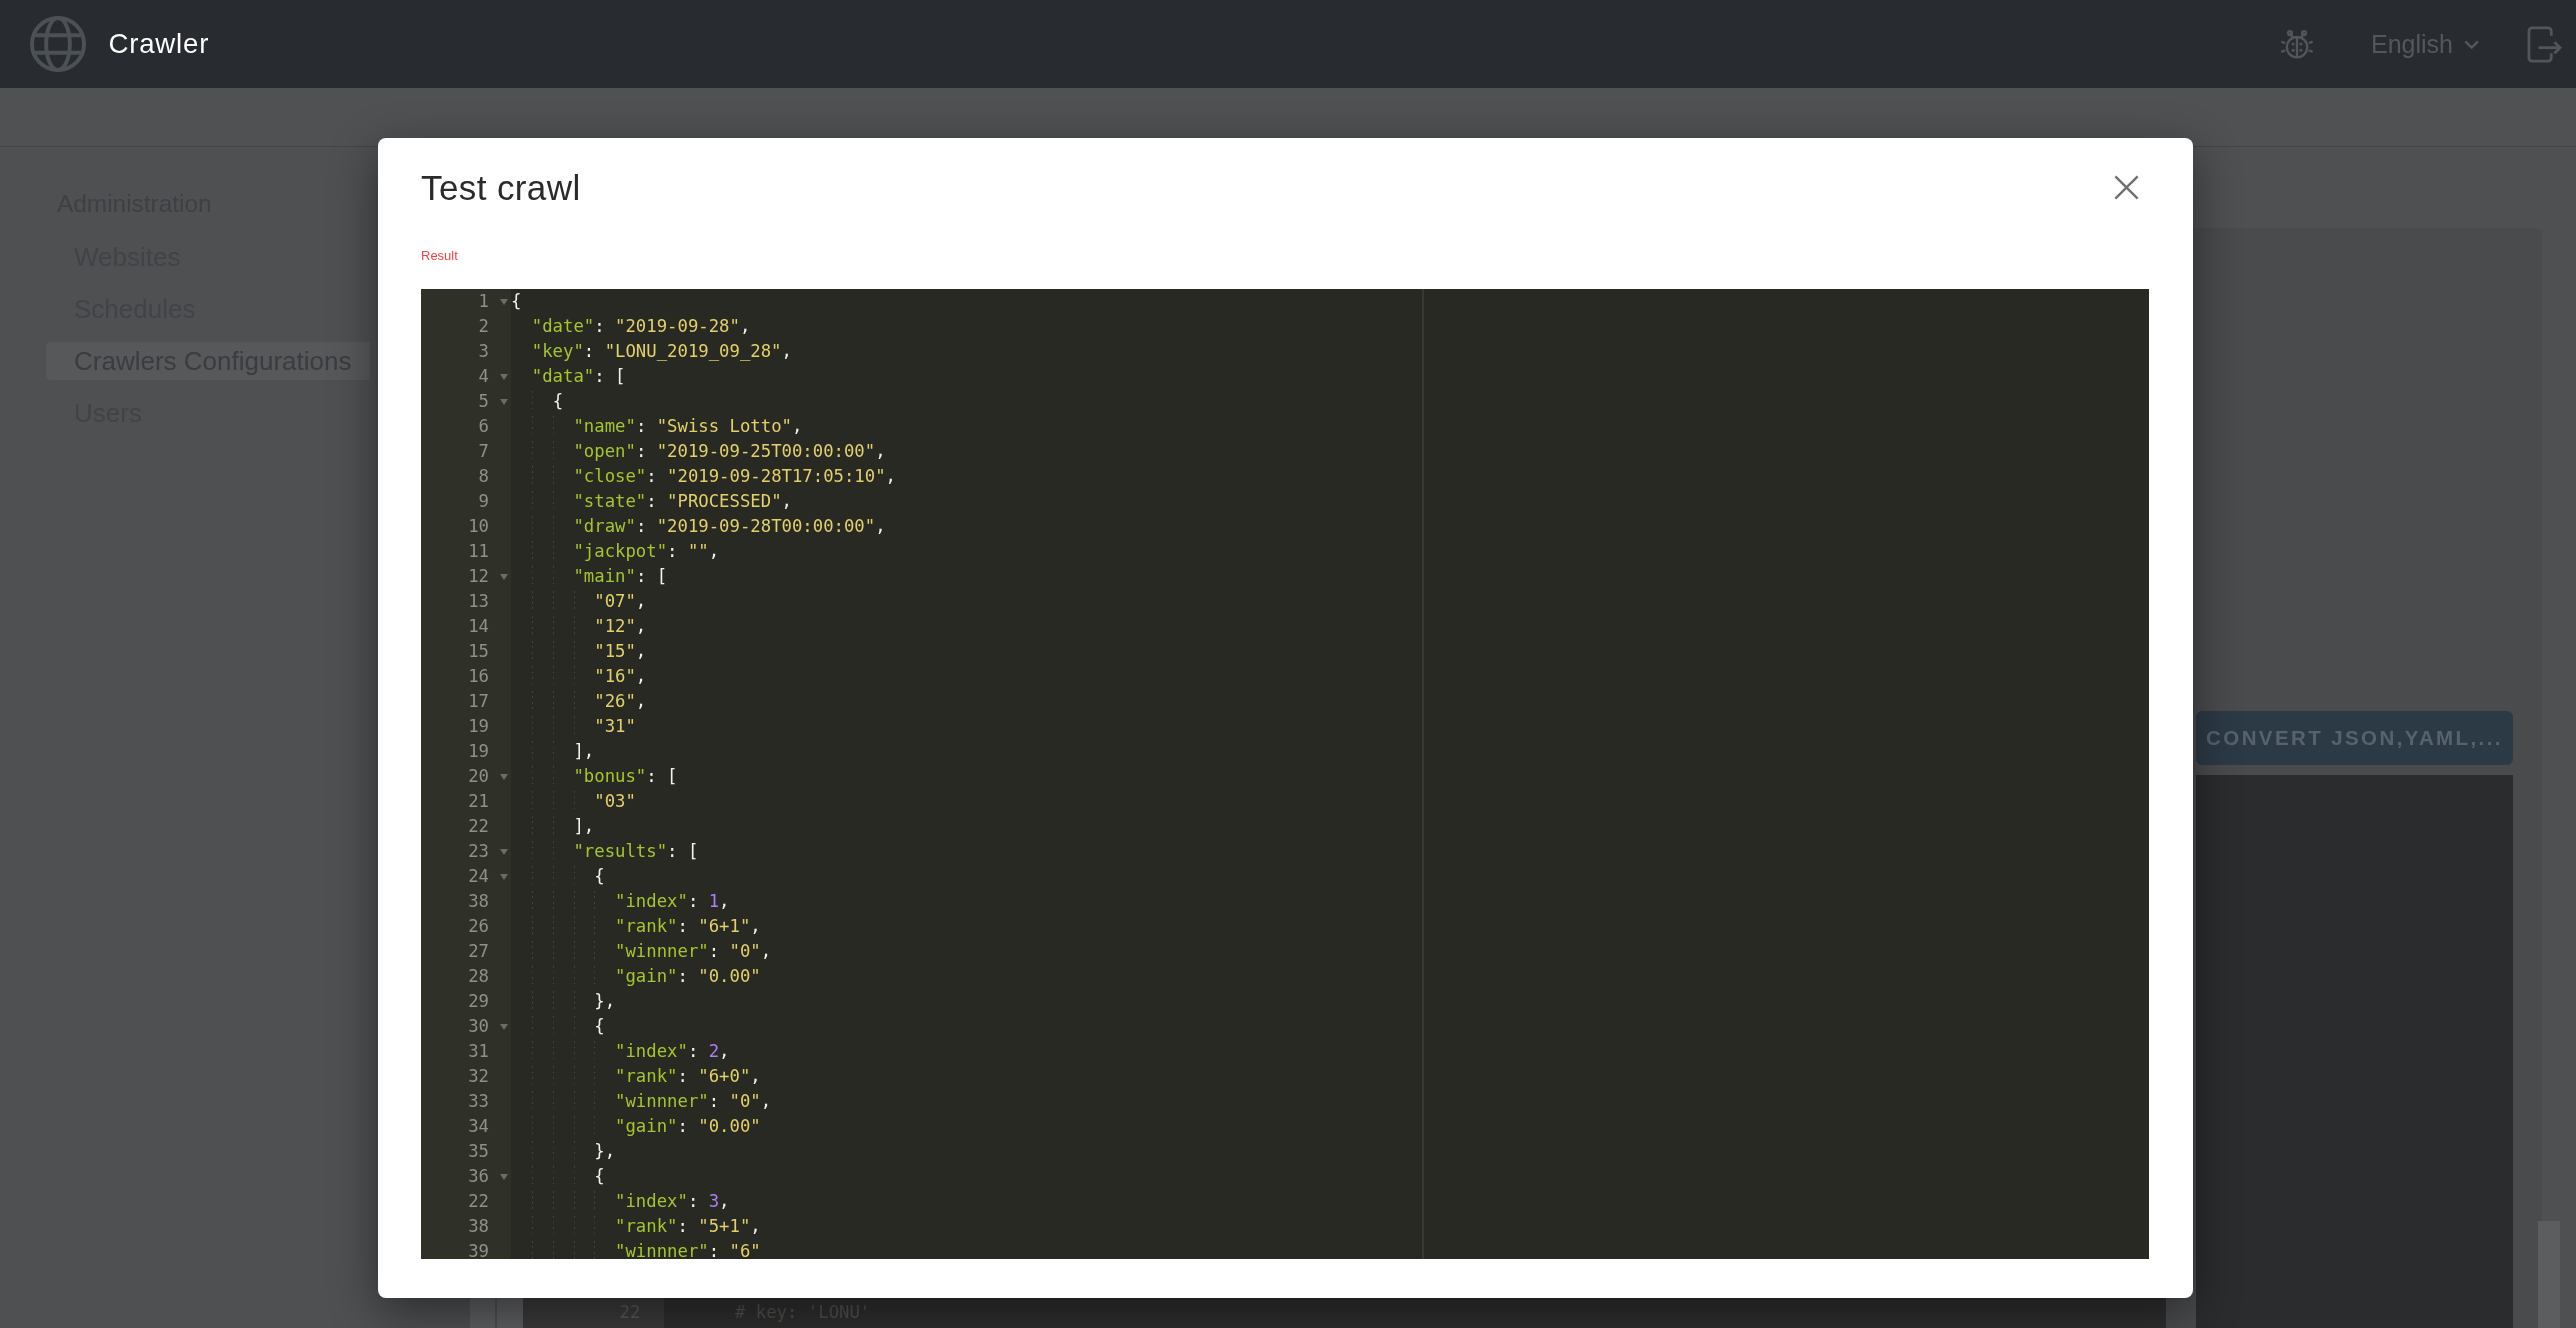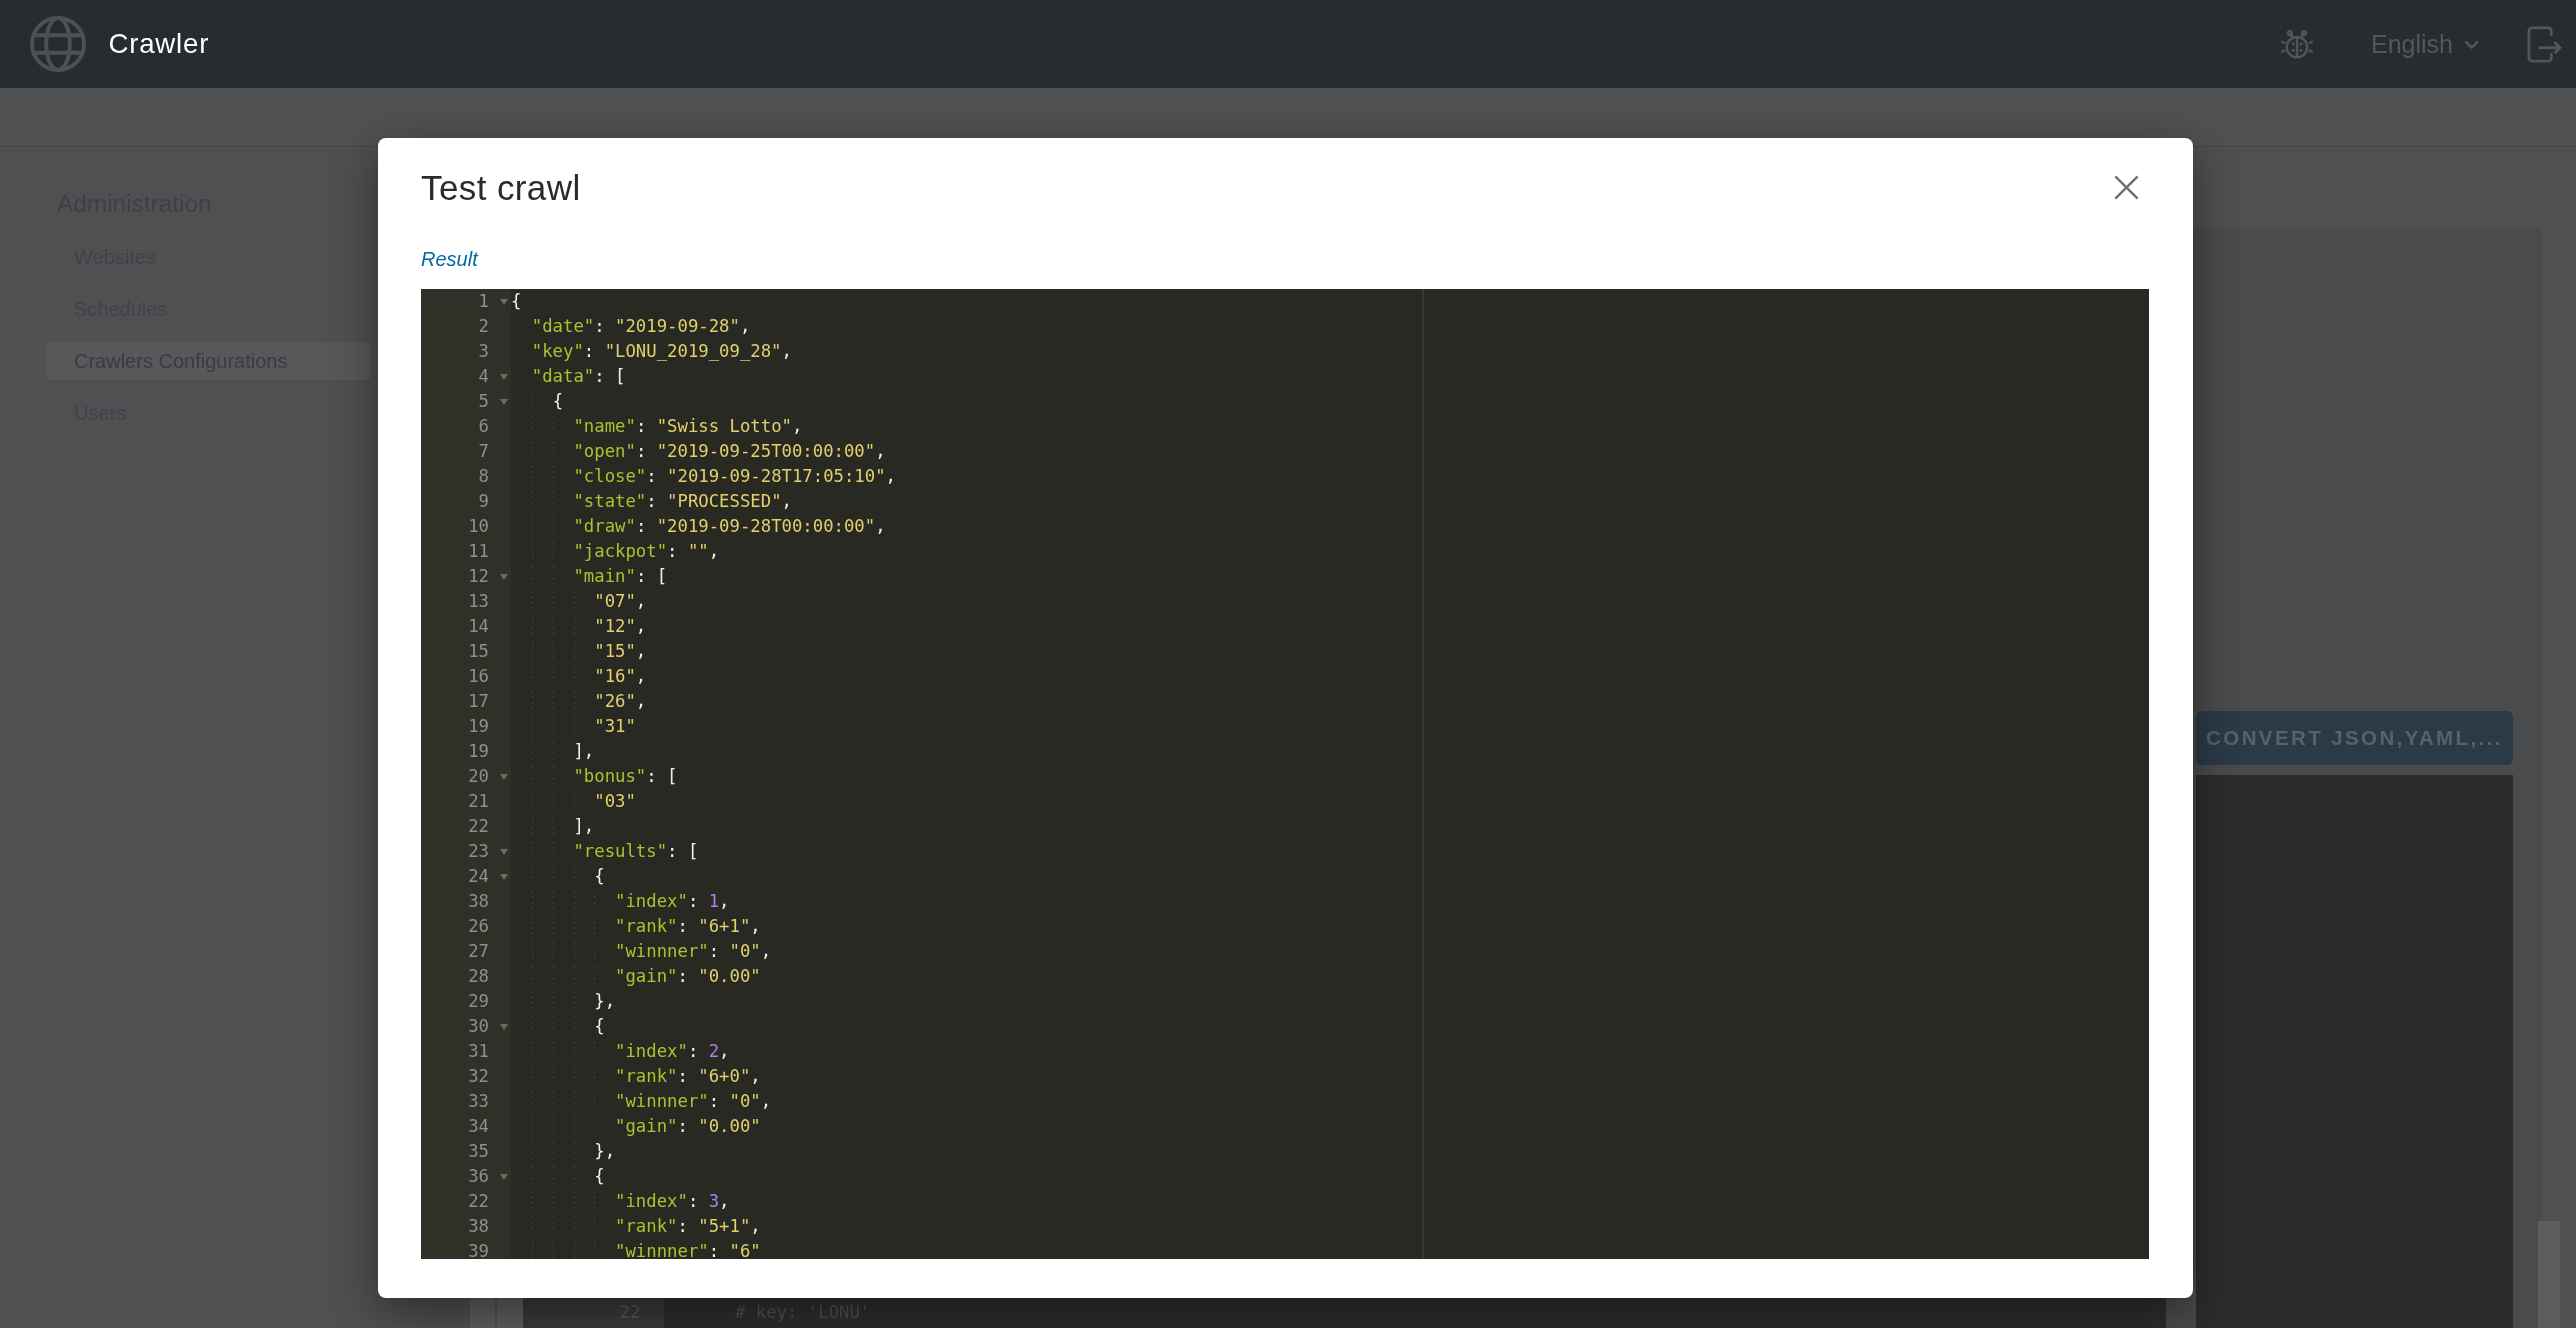--- a/index.html
+++ b/index.html
@@ -17,21 +17,21 @@
   .pos-logout{position:absolute;left:2521px;top:0;height:88px;}
   .vcenter{display:flex;align-items:center;height:88px;}
 
   .subheader{position:absolute;left:0;top:88px;width:2576px;height:58px;background:#505153;
              border-bottom:1.6px solid #434446;}
   .page-card{position:absolute;left:473px;top:228px;width:2069px;height:1100px;background:#4a4b4d;
              border-radius:7.9px 7.9px 0 0;}
 
   .sidebar{position:absolute;left:0;top:183px;width:370px;}
   .sidebar-header{padding-left:57px;font-size:24.4px;color:#3d4044;height:41px;line-height:41px;}
-  .sidebar-item{padding-left:74px;font-size:20px;color:#404348;height:38px;line-height:38px;cursor:pointer;margin-top:14px;}
+  .sidebar-item{padding-left:74px;font-size:26px;color:#404348;height:38px;line-height:38px;cursor:pointer;margin-top:14px;}
   .sidebar-item.selected{background:#57585a;color:#393c40;border-radius:4.7px 0 0 4.7px;
                          margin-left:46px;padding-left:28px;}
 
   
   .bg-light-block{position:absolute;left:470px;top:1103px;width:54px;height:225px;background:#5e5f61;}
   .bg-light-block .inner-line{position:absolute;left:25px;top:0;bottom:0;width:1.6px;background:#4e4f51;}
   .bg-editor-left{position:absolute;left:523px;top:867px;width:1643px;height:462px;background:#2e2e2f;}
   .bg-editor-left .bg-gutter{position:absolute;left:0;top:0;bottom:0;width:141px;background:#3a3a3b;}
   .bg-ed-line{position:absolute;left:0;top:430px;width:100%;height:31.5px;
               font:17.3px/31.5px "DejaVu Sans Mono",monospace;}
@@ -42,21 +42,21 @@
                display:flex;align-items:center;justify-content:center;cursor:pointer;}
   .bg-panel-right{position:absolute;left:2196px;top:775px;width:317px;height:553px;background:#2b2c2d;}
   .bg-scrollbar{position:absolute;left:2538px;top:1221px;width:22px;height:107px;background:#5c5d5f;}
 
   
   .modal{position:absolute;left:378px;top:138px;width:1815px;height:1160px;background:#ffffff;
          border-radius:7.9px;box-shadow:0 14px 47px rgba(0,0,0,.45);}
   .modal-title{position:absolute;left:43px;top:169px;font-size:35px;color:#2b2b2b;letter-spacing:0.4px;
                top:30px;}
   .modal-close{position:absolute;right:49px;top:31.5px;width:35px;height:35px;cursor:pointer;}
-  .result-label{position:absolute;left:43px;top:110px;font-size:20px;color:#0369a1;font-style:italic;}
+  .result-label{position:absolute;left:43px;top:110px;font-size:13px;color:#ef4444;}
 
   
   .editor{position:absolute;left:43px;top:151px;width:1728px;height:970px;background:#282922;
           overflow:hidden;}
   .gutter-bg{position:absolute;left:0;top:0;bottom:0;width:90px;background:#2f3129;}
   .print-margin{position:absolute;left:1001px;top:0;bottom:0;width:1.6px;background:#383a31;}
   .ed-lines{position:relative;}
   .ed-line{display:flex;height:25px;font:17.3px/25px "DejaVu Sans Mono",monospace;}
   .ed-gutter{flex:0 0 90px;box-sizing:border-box;padding-right:22px;text-align:right;
              color:#8f908a;position:relative;}

